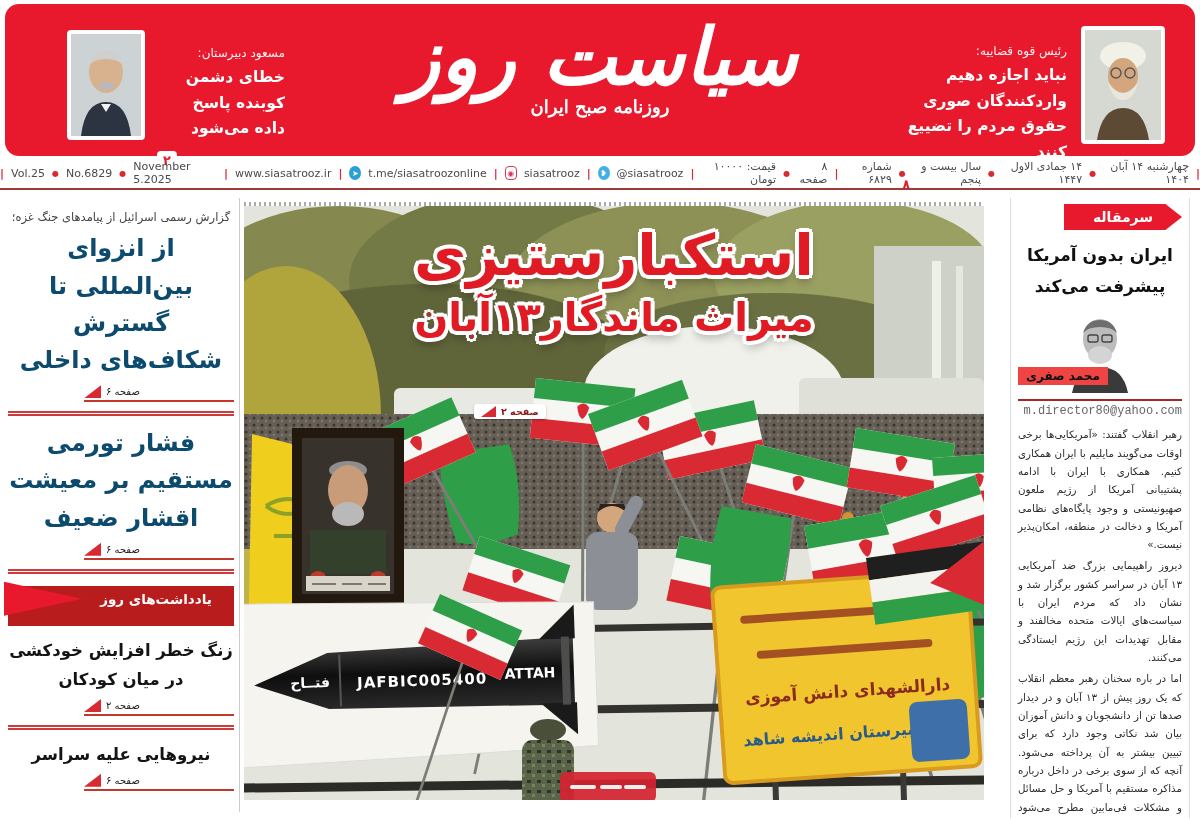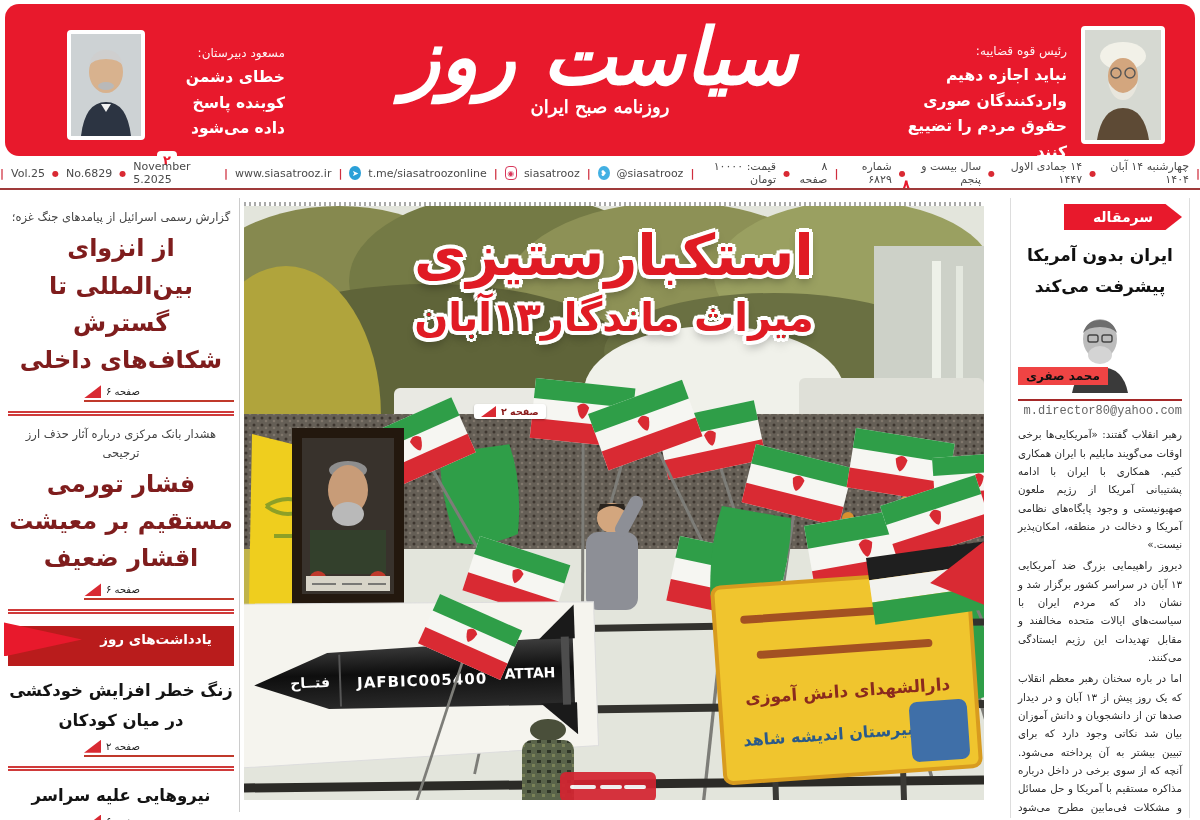--- a/index.html
+++ b/index.html
@@ -38,21 +38,21 @@
   .dl-fa { direction:rtl; display:flex; align-items:center; gap:7px; }
   .sicon { display:inline-flex; width:14px; height:14px; border-radius:50%;
            align-items:center; justify-content:center; font-size:8px; color:#fff; }
   .tg { background:#2aa0d8; } .tw { background:#42b0e3; }
   .ig { border-radius:4px; background:#fff; border:1.6px solid #d8375a; color:#d8375a; }
 
   
   .vline { position:absolute; width:1px; background:#ccc; top:198px; bottom:8px; }
   .left-col { position:absolute; left:8px; top:200px; width:226px; direction:rtl; }
   .kicker { font-size:11.5px; color:#444; text-align:center; margin:8px 2px 4px; line-height:1.6; }
-  .story-head { font-size:24px; font-weight:900; color:#7f1d1d; text-align:center; line-height:1.55; margin:2px 0 6px; }
+  .story-head { font-size:24px; font-weight:900; color:#0c4a6e; text-align:center; line-height:1.55; margin:2px 0 6px; }
   .note-head  { font-size:16.5px; font-weight:bold; color:#141414; text-align:center; line-height:1.8; margin:10px 0 4px; }
   .ptag { display:flex; align-items:center; gap:5px; border-bottom:2px solid #c0392b;
           width:150px; padding-bottom:2px; margin:2px 0 4px; direction:ltr; }
   .ptag .wedge { width:17px; height:13px; background:#d92a33; clip-path:polygon(0 100%,100% 0,100% 100%); }
   .ptag .ptxt { font-size:10px; color:#222; }
   .sep { height:5px; border-top:2px solid #cf3a3a; border-bottom:2px solid #cf3a3a; margin:9px 0; }
   .secbar { position:relative; background:#b91c1c; height:40px; margin:12px 0 6px; }
   .secbar .tri { position:absolute; left:-4px; top:-4px; width:78px; height:34px;
                  background:#e8192c; clip-path:polygon(0 0,100% 50%,0 100%); }
   .secbar .stx { position:absolute; right:0; left:70px; top:0; height:26px; line-height:26px;
@@ -183,21 +183,20 @@
     <div>
       <div class="kicker">گزارش رسمی اسرائیل از پیامدهای جنگ غزه؛</div>
       <div class="story-head">از انزوای بین‌المللی تا گسترش شکاف‌های داخلی</div>
       <div class="ptag">
         <span class="wedge"></span>
         <span class="ptxt">صفحه ۶</span>
       </div>
       <div class="sep"></div>
     </div>
     <div>
-      <div class="kicker">هشدار بانک مرکزی درباره آثار حذف ارز ترجیحی</div>
       <div class="story-head">فشار تورمی مستقیم بر معیشت اقشار ضعیف</div>
       <div class="ptag">
         <span class="wedge"></span>
         <span class="ptxt">صفحه ۶</span>
       </div>
       <div class="sep"></div>
     </div>
 
     <div class="secbar">
       <span class="tri"></span>

